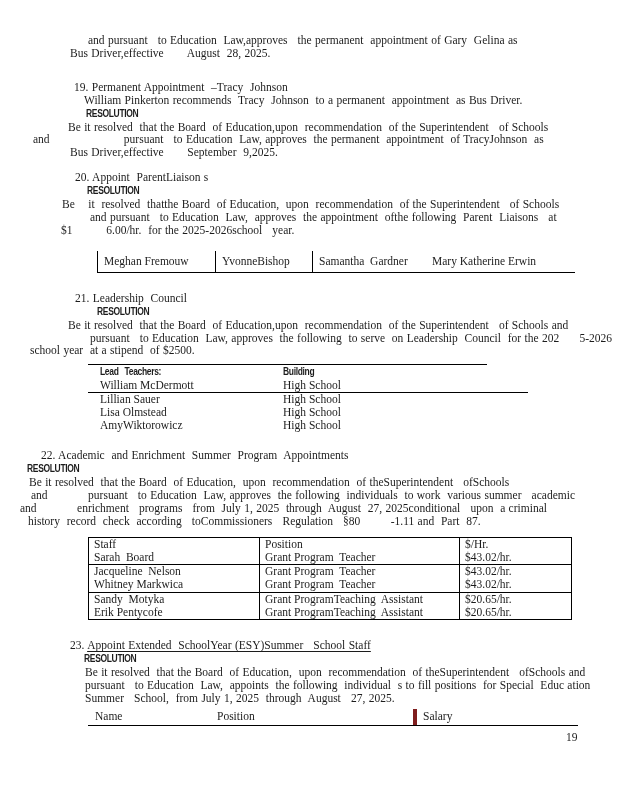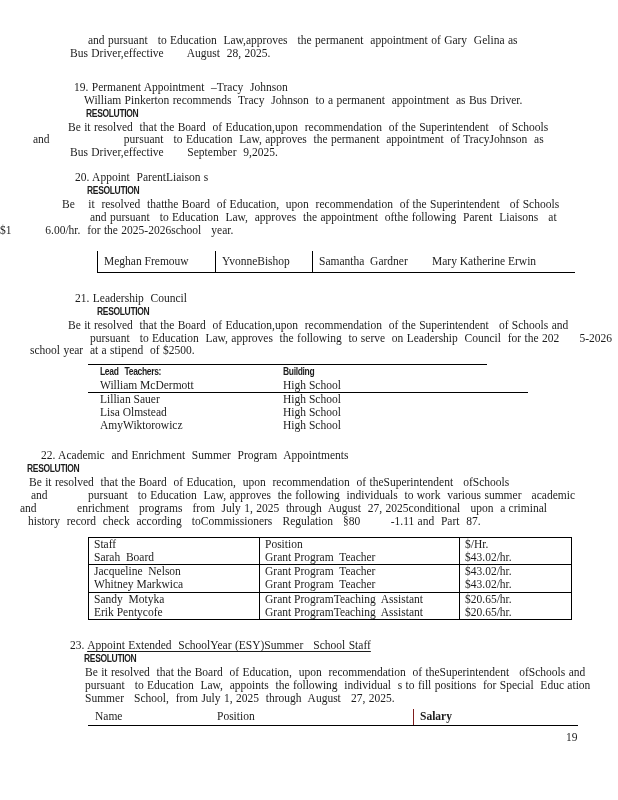--- a/index.html
+++ b/index.html
@@ -56,21 +56,21 @@
   .staff-row > div{padding-left:5px;white-space:pre;box-sizing:border-box;}
   .staff-row > div:nth-child(2),
   .staff-row > div:nth-child(3){border-left:1px solid #000;}
 
   
   .esy-table{margin-top:4px;margin-left:88px;width:490px;border-bottom:1px solid #000;box-sizing:border-box;}
   .esy-row{display:grid;grid-template-columns:127px 198px 1fr;height:16px;line-height:15px;}
   .esy-row > div{white-space:pre;box-sizing:border-box;}
   .esy-c1{padding-left:7px;}
   .esy-c2{padding-left:2px;}
-  .esy-c3{border-left:1px solid #7f1d1d;padding-left:6px;font-weight:bold;}
+  .esy-c3{border-left:4px solid #7f1d1d;padding-left:6px;}
 
   .page-num{position:absolute;top:731px;left:566px;font-size:11.5px;}
 </style>
 </head>
 <body>
 
 <div class="page">
 
   <div id="s18">
     <div class="line" style="padding-left:88px">and pursuant   to Education  Law,approves   the permanent  appointment of Gary  Gelina as</div>
@@ -84,21 +84,21 @@
     <div class="line" style="padding-left:68px">Be it resolved  that the Board  of Education,upon  recommendation  of the Superintendent   of Schools</div>
     <div class="line" style="padding-left:33px">and                      pursuant   to Education  Law, approves  the permanent  appointment  of TracyJohnson  as</div>
     <div class="line" style="padding-left:70px">Bus Driver,effective       September  9,2025.</div>
   </div>
 
   <div id="s20">
     <div class="line" style="padding-left:75px">20. Appoint  ParentLiaison s</div>
     <div class="line" style="padding-left:87px"><span class="nb">RESOLUTION</span></div>
     <div class="line" style="padding-left:62px">Be    it  resolved  thatthe Board  of Education,  upon  recommendation  of the Superintendent   of Schools</div>
     <div class="line" style="padding-left:90px">and pursuant   to Education  Law,  approves  the appointment  ofthe following  Parent  Liaisons   at</div>
-    <div class="line" style="">$1          6.00/hr.  for the 2025-2026school   year.</div>
+    <div class="line" style="padding-left:61px">$1          6.00/hr.  for the 2025-2026school   year.</div>
   </div>
 
   <div class="pl-table">
     <div class="pl-cell pl-c1">Meghan Fremouw</div>
     <div class="pl-cell pl-c2">YvonneBishop</div>
     <div class="pl-cell pl-c3">
       <span class="pl-n1">Samantha  Gardner</span>
       <span>Mary Katherine Erwin</span>
     </div>
   </div>

